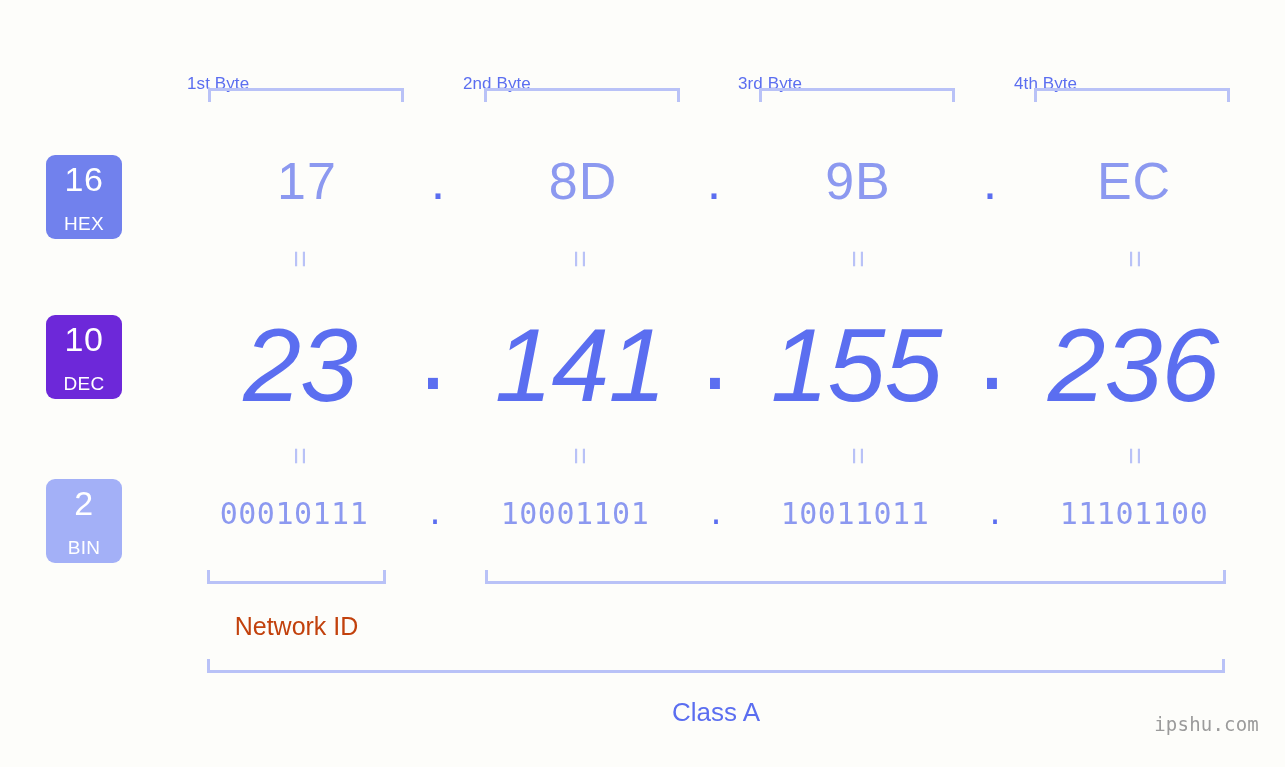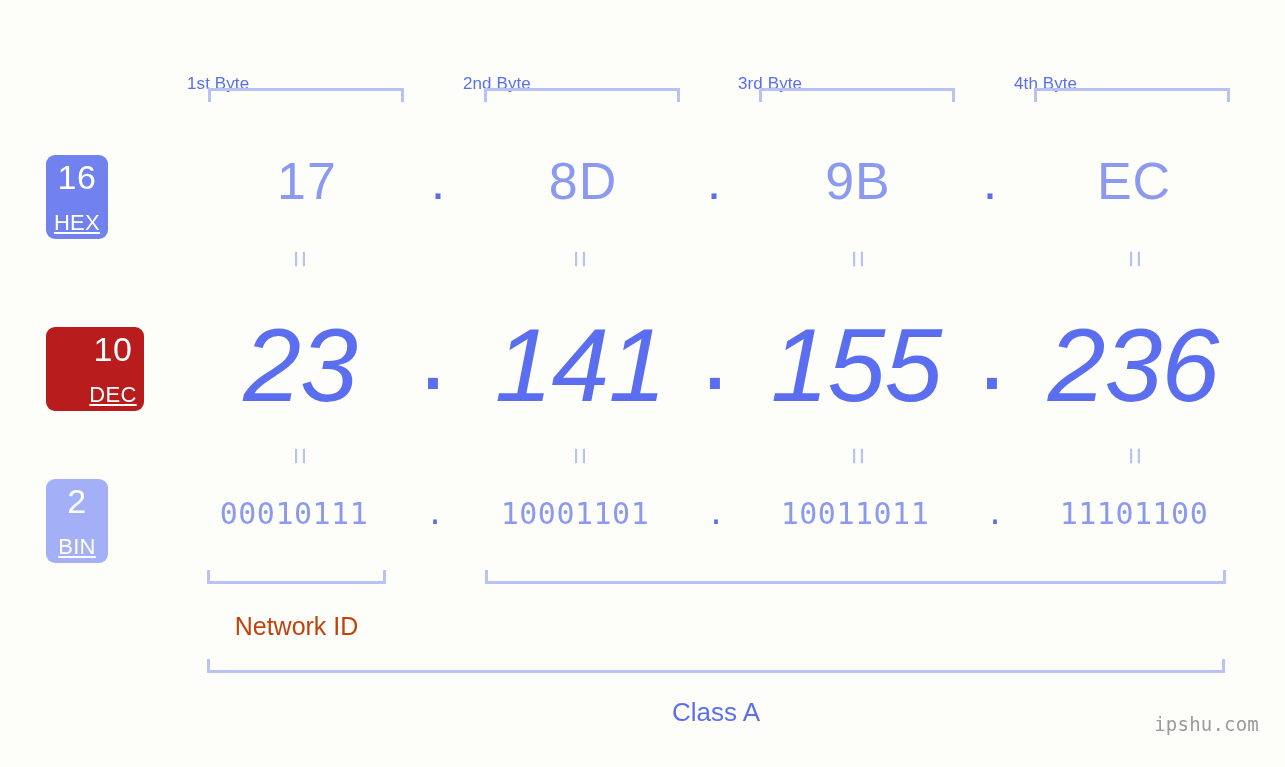--- a/index.html
+++ b/index.html
@@ -50,44 +50,43 @@
     border-bottom: 3px solid #b9c2f7;
     border-left: 3px solid #b9c2f7;
     border-right: 3px solid #b9c2f7;
     box-sizing: border-box;
   }
 
   
   .badge {
     position: absolute;
     left: 46px;
-    width: 62px;
+    width: 76px;
     border-radius: 9px;
     color: #ffffff;
     text-align: center;
     display: flex;
     flex-direction: column;
     align-items: center;
     justify-content: center;
     line-height: 1;
   }
   .badge .base-num {
     font-size: 34px;
     font-weight: 400;
     letter-spacing: 0.5px;
   }
   .badge .base-name {
-    font-size: 22px;
+    font-size: 19px;
     font-weight: 400;
     margin-top: 18px;
     letter-spacing: 0.3px;
-    text-decoration: underline;
   }
   #badge-hex { top: 155px; height: 84px; background: #7181ed; }
-  #badge-dec { top: 327px; height: 84px; background: #b91c1c; padding-left: 36px; }
+  #badge-dec { top: 315px; height: 84px; background: #6d28d9; }
   #badge-bin { top: 479px; height: 84px; background: #a3b0f7; }
 
   
   .val-cell {
     position: absolute;
     width: 240px;
     text-align: center;
     white-space: nowrap;
   }
   .dot-sep {

